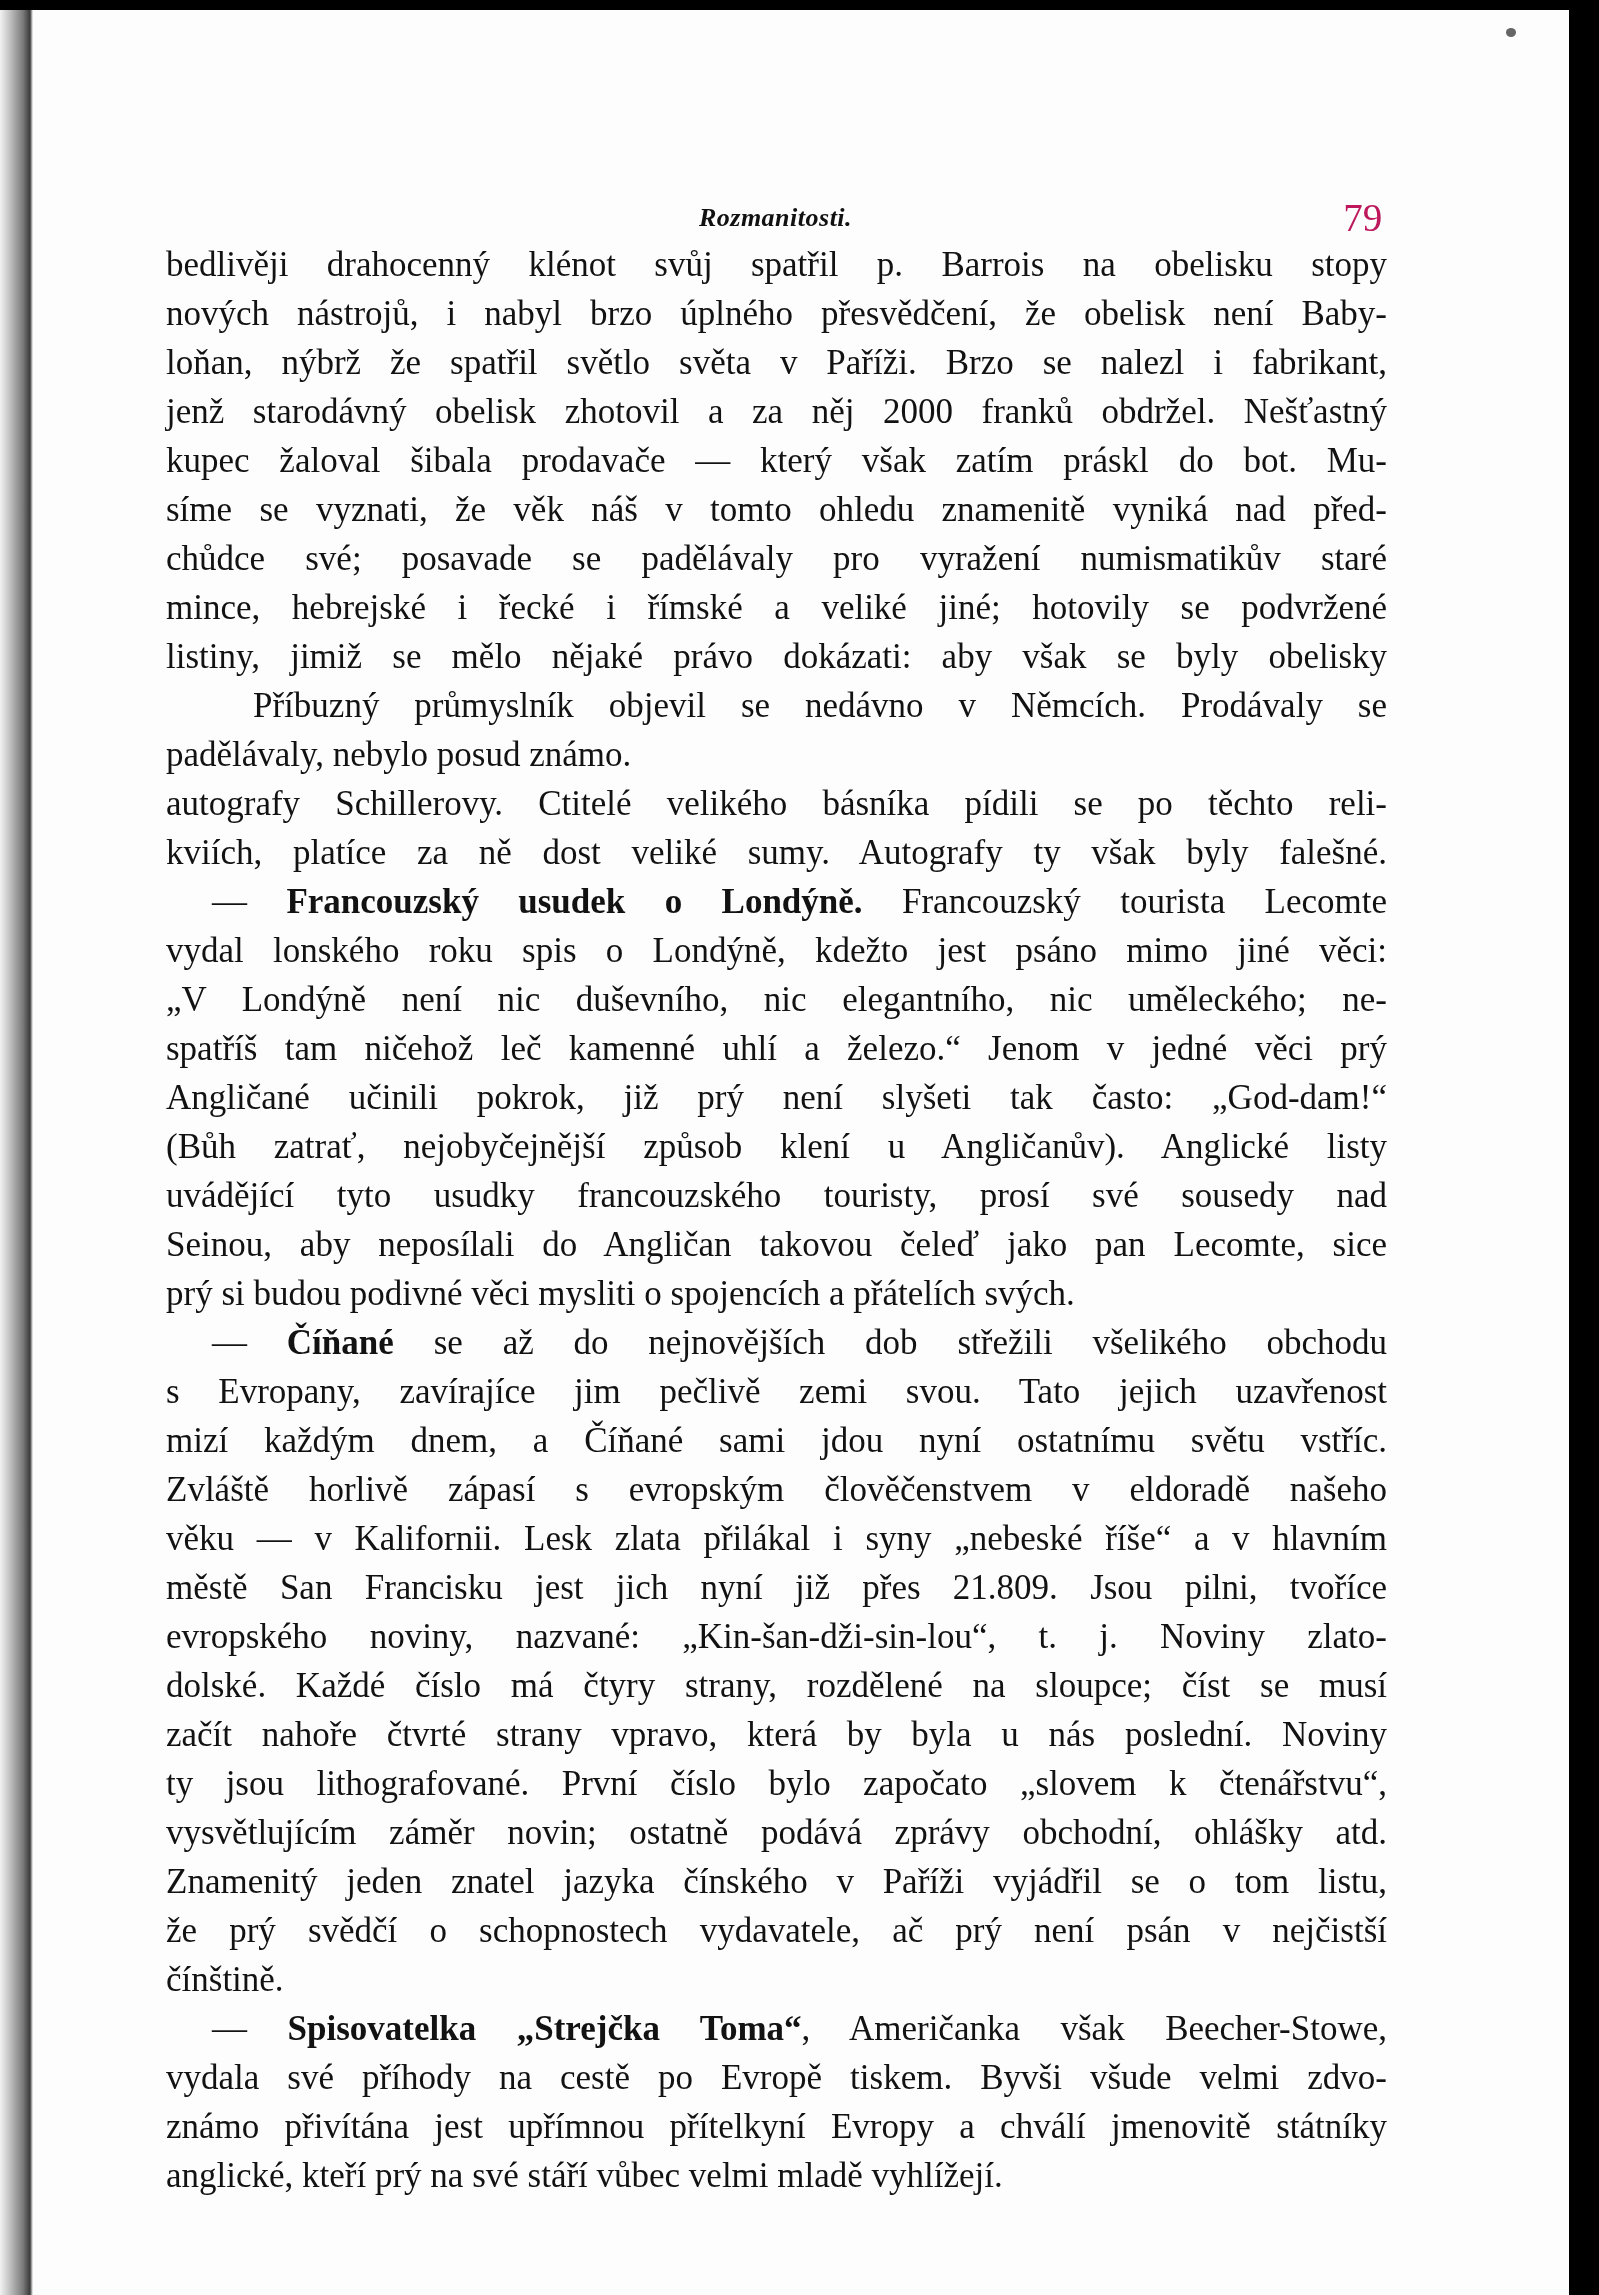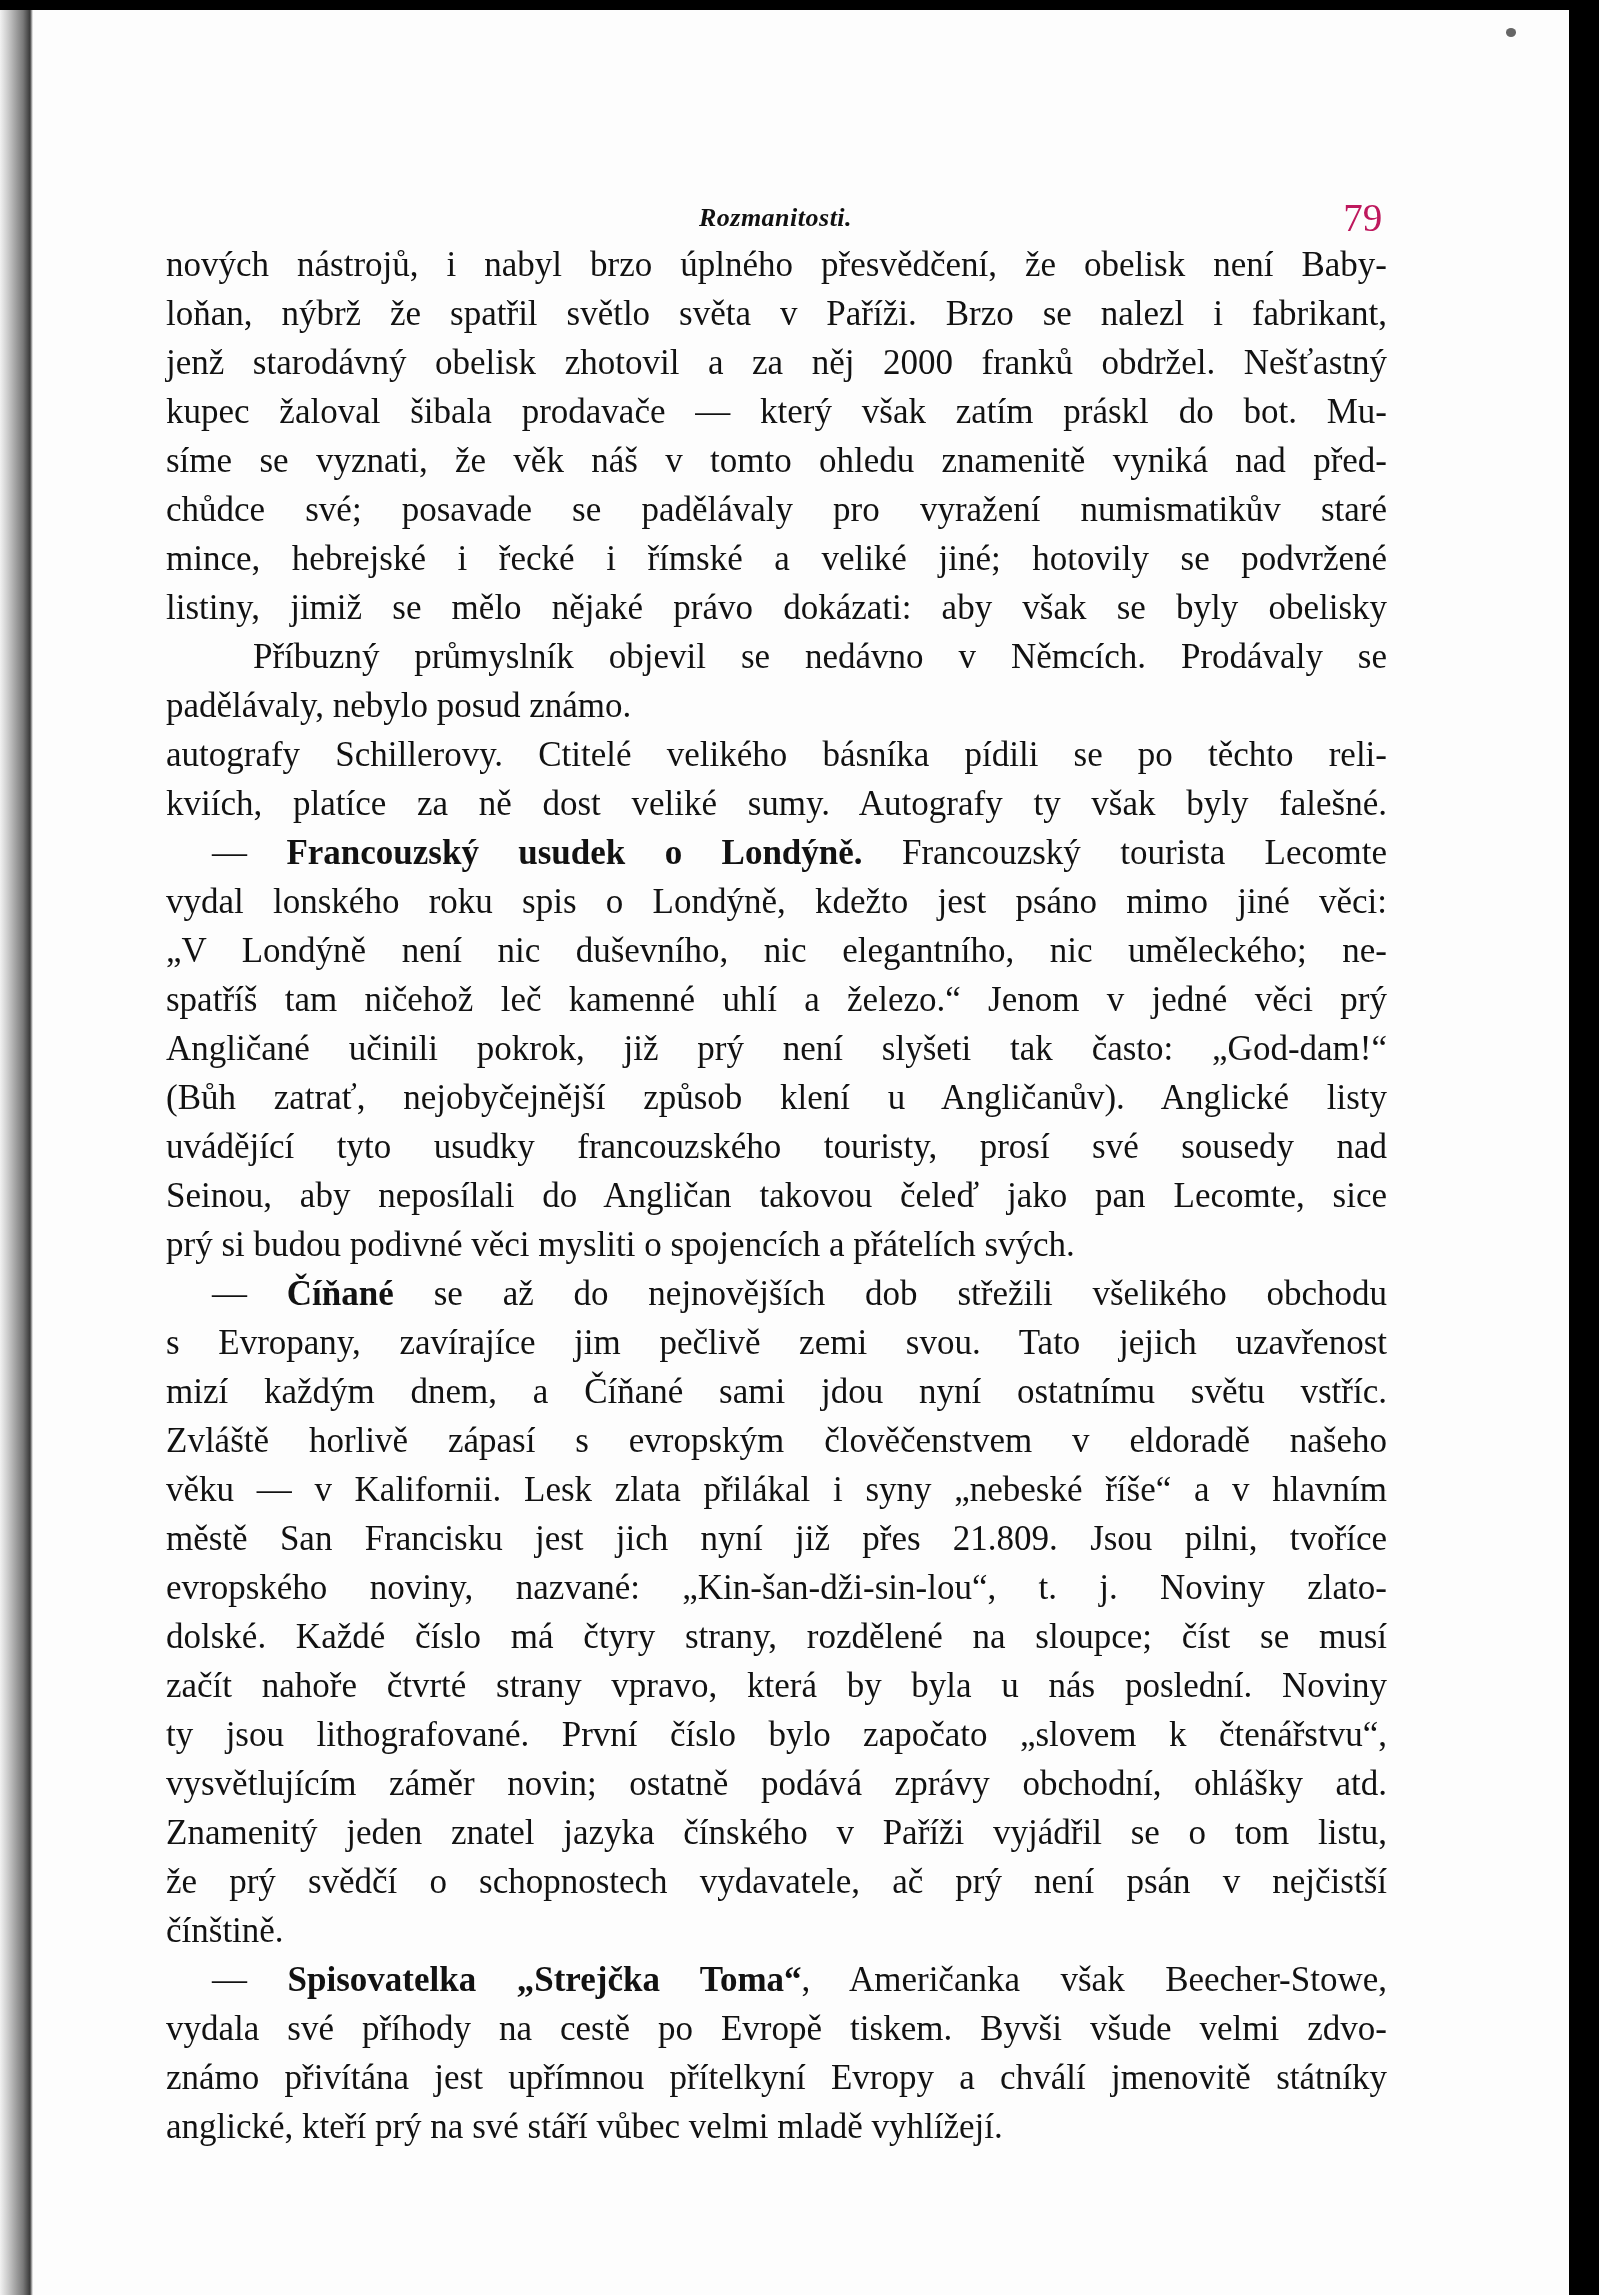--- a/index.html
+++ b/index.html
@@ -45,20 +45,21 @@
 
 <div class="page">
   <div class="binding"></div>
 
   <div class="running-head">
     <div class="running-title">Rozmanitosti.</div>
     <div class="page-number">79</div>
   </div>
 
   <div class="text-block" id="text-block">
+      <div class="line">bedlivěji drahocenný klénot svůj spatřil p. Barrois na obelisku stopy</div>
       <div class="line">nových nástrojů, i nabyl brzo úplného přesvědčení, že obelisk není Baby-</div>
       <div class="line">loňan, nýbrž že spatřil světlo světa v Paříži. Brzo se nalezl i fabrikant,</div>
       <div class="line">jenž starodávný obelisk zhotovil a za něj 2000 franků obdržel. Nešťastný</div>
       <div class="line">kupec žaloval šibala prodavače — který však zatím práskl do bot. Mu-</div>
       <div class="line">síme se vyznati, že věk náš v tomto ohledu znamenitě vyniká nad před-</div>
       <div class="line">chůdce své; posavade se padělávaly pro vyražení numismatikův staré</div>
       <div class="line">mince, hebrejské i řecké i římské a veliké jiné; hotovily se podvržené</div>
       <div class="line">listiny, jimiž se mělo nějaké právo dokázati: aby však se byly obelisky</div>
       <div class="line indent">Příbuzný průmyslník objevil se nedávno v Němcích. Prodávaly se</div>
       <div class="line last">padělávaly, nebylo posud známo.</div>

